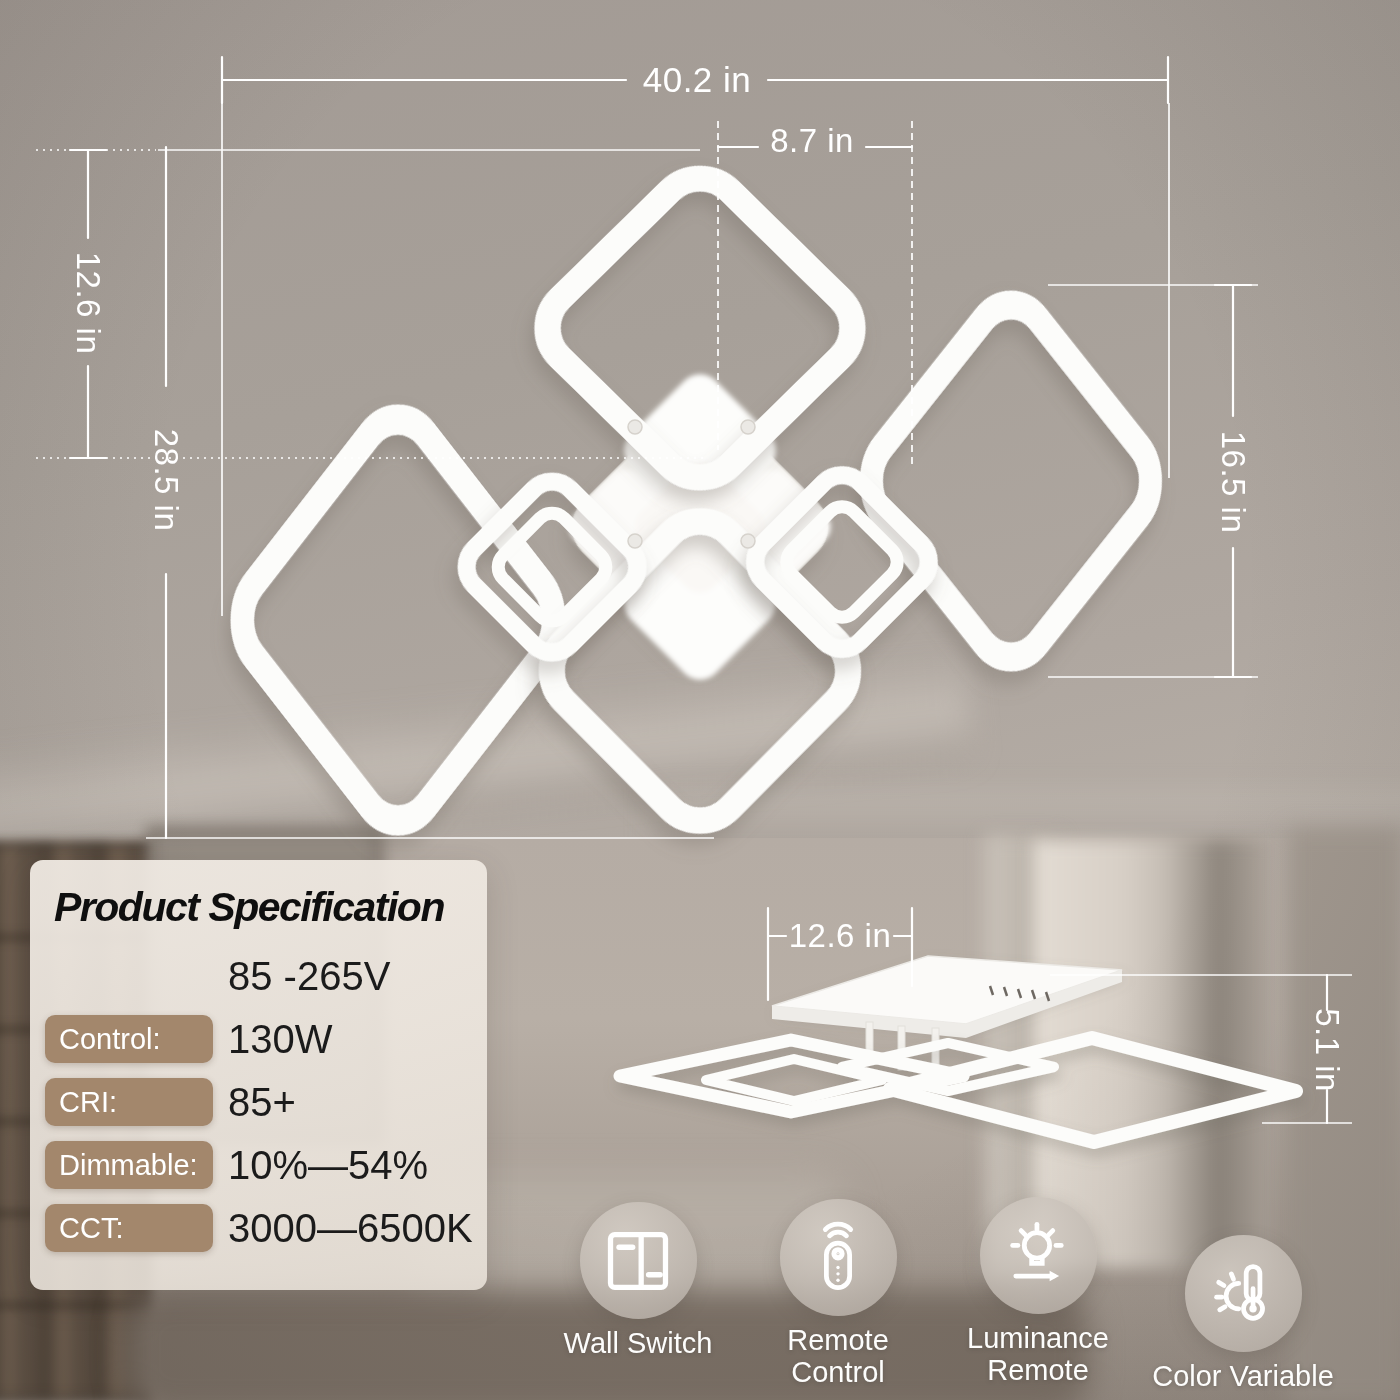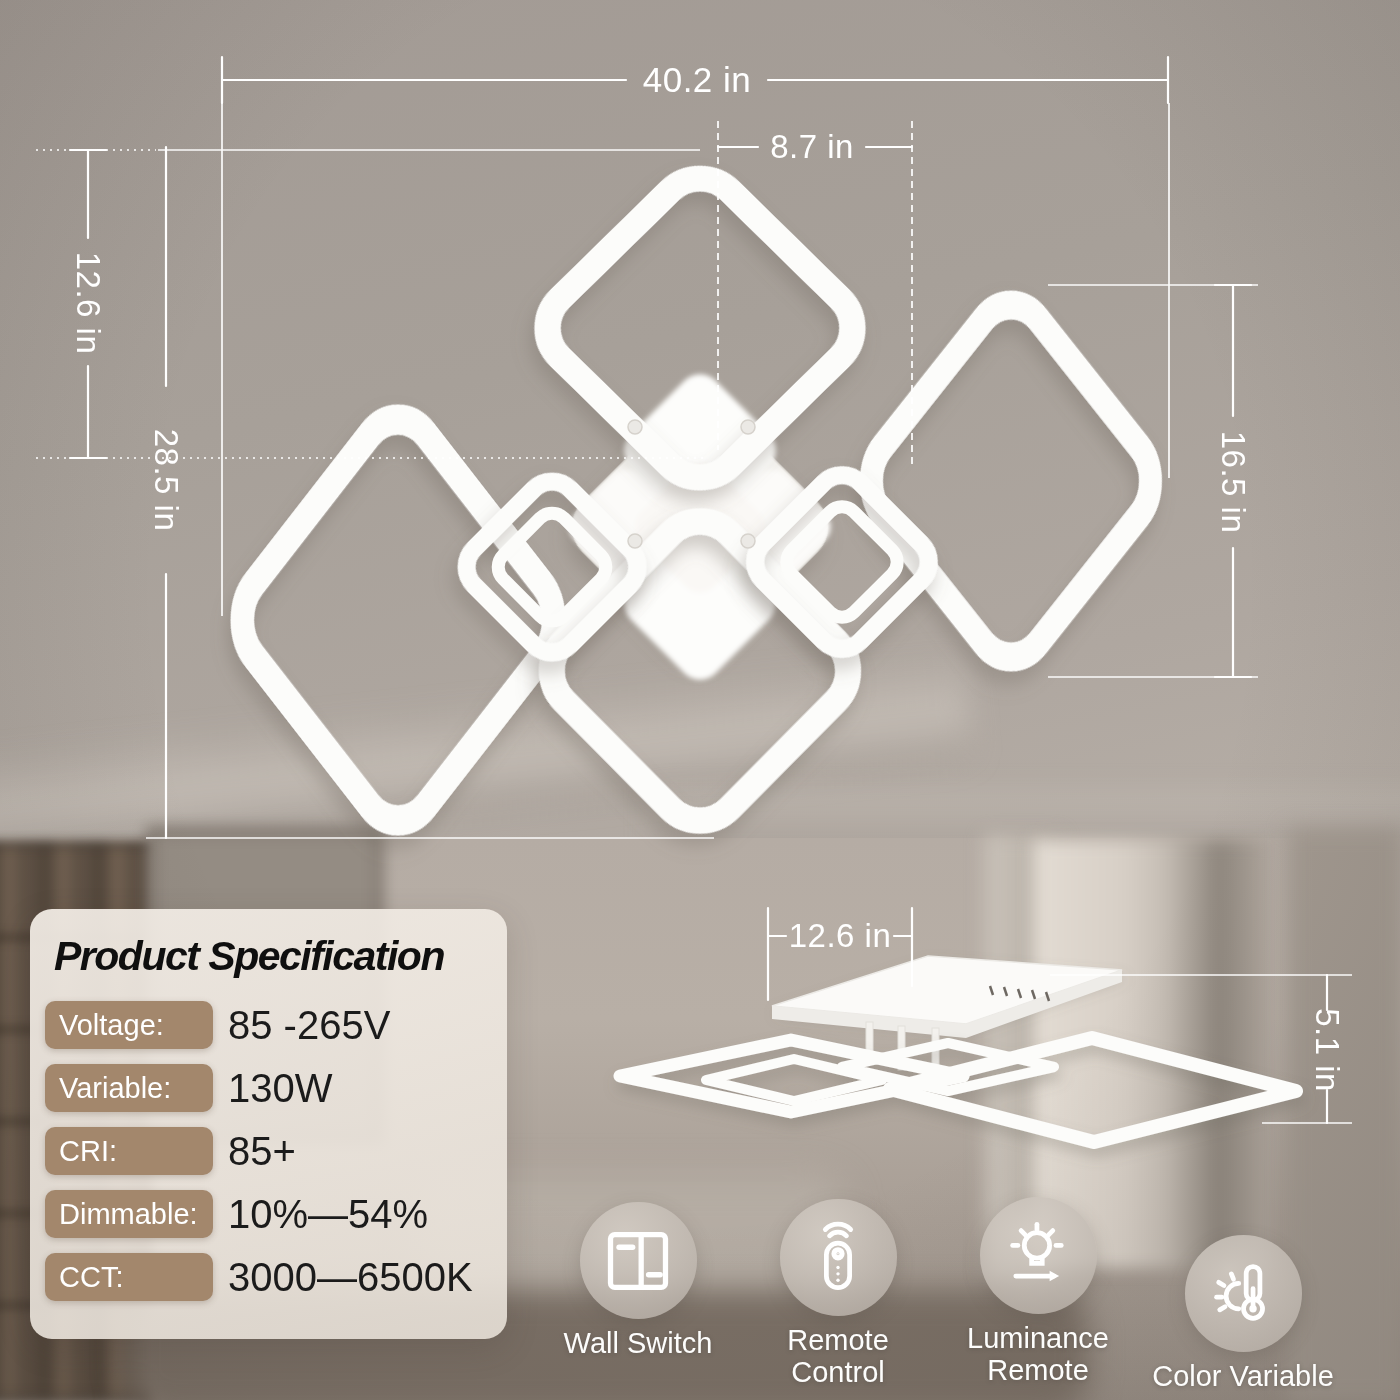--- a/index.html
+++ b/index.html
@@ -41,23 +41,23 @@
   
   .layer{position:absolute;left:0;top:0;}
 
   
   .dim-label{position:absolute;color:#ffffff;font-size:33px;white-space:nowrap;
     transform:translate(-50%,-50%);letter-spacing:.5px;}
   .dim-label.lg{font-size:35px;}
   .dim-label.v{transform:translate(-50%,-50%) rotate(90deg);}
 
   
-  .spec-panel{position:absolute;left:30px;top:909px;width:457px;height:430px;border-radius:22px;
+  .spec-panel{position:absolute;left:30px;top:860px;width:457px;height:430px;border-radius:13px;
     background:linear-gradient(160deg,rgba(243,237,230,.93) 0%,rgba(233,226,217,.88) 100%);
-    box-shadow:0 10px 32px rgba(66,58,50,.18);padding-left:20px;}
+    box-shadow:0 10px 32px rgba(66,58,50,.18);}
   .spec-title{position:absolute;left:24px;top:24px;width:420px;
     font-size:41px;font-weight:bold;font-style:italic;color:#0f0f0f;letter-spacing:-1.5px;}
   .spec-box{position:absolute;left:15px;width:168px;height:48px;border-radius:10px;
     background:#a3876c;color:#ffffff;font-size:29px;line-height:48px;padding-left:14px;
     box-sizing:border-box;box-shadow:0 2px 6px rgba(92,76,60,.28);}
   .spec-val{position:absolute;left:198px;height:48px;font-size:40px;color:#1b1b1b;line-height:48px;}
   .r0{top:92px;} .r1{top:155px;} .r2{top:218px;} .r3{top:281px;} .r4{top:344px;}
 
   
   .feature{position:absolute;width:210px;text-align:center;}
@@ -188,34 +188,33 @@
       <path d="M718,121 V450"></path>
         <path d="M912,121 V468"></path>
     </g>
     <g stroke="#ffffff" stroke-width="1.7" fill="none" stroke-dasharray="2 5">
       <path d="M36,150 H156"></path>
         <path d="M36,458 H704"></path>
     </g>
   </svg>
 
   <span class="dim-label lg" style="left:697px;top:80px;">40.2 in</span>
-  <span class="dim-label" style="left:812px;top:147px;">8.7 in</span>
+  <span class="dim-label" style="left:812px;top:141px;">8.7 in</span>
   <span class="dim-label v" style="left:88px;top:303px;">12.6 in</span>
   <span class="dim-label v" style="left:166px;top:480px;">28.5 in</span>
   <span class="dim-label v" style="left:1233px;top:482px;">16.5 in</span>
   <span class="dim-label" style="left:840px;top:936px;">12.6 in</span>
   <span class="dim-label v" style="left:1327px;top:1050px;">5.1 in</span>
 
   <div class="spec-panel">
     <div class="spec-title">Product Specification</div>
 
-    <div class="spec-box r0">Voltage:</div>
     <div class="spec-val r0">85 -265V</div>
 
-    <div class="spec-box r1">Variable:</div>
+    <div class="spec-box r1">Control:</div>
     <div class="spec-val r1">130W</div>
 
     <div class="spec-box r2">CRI:</div>
     <div class="spec-val r2">85+</div>
 
     <div class="spec-box r3">Dimmable:</div>
     <div class="spec-val r3">10%—54%</div>
 
     <div class="spec-box r4">CCT:</div>
     <div class="spec-val r4">3000—6500K</div>

